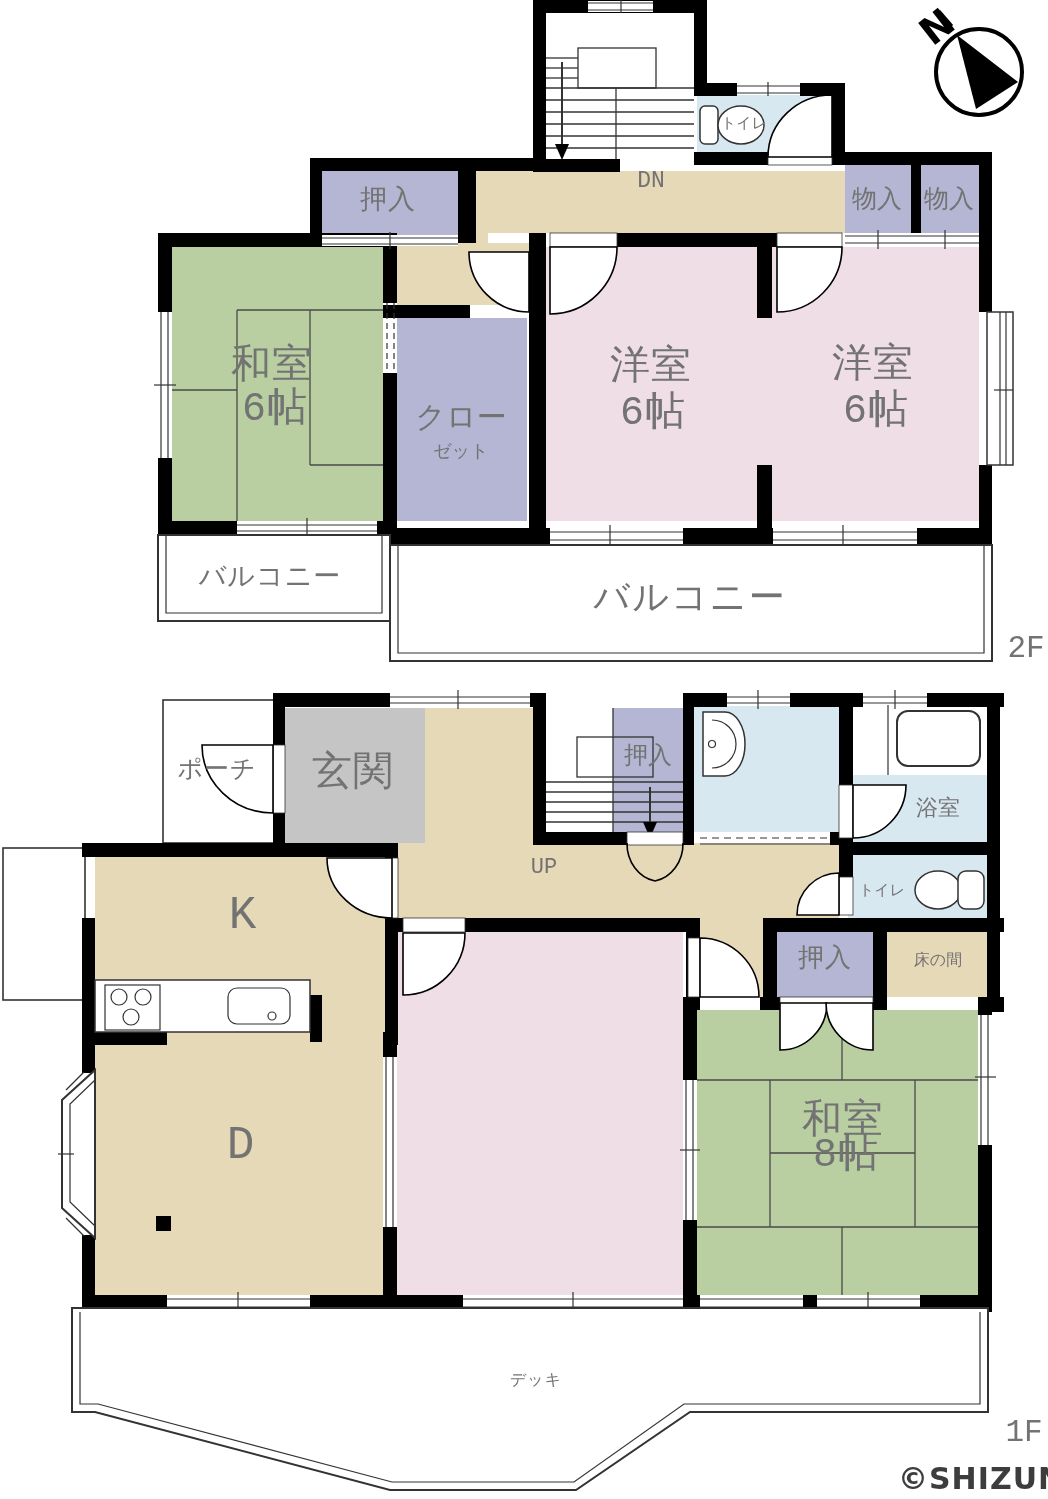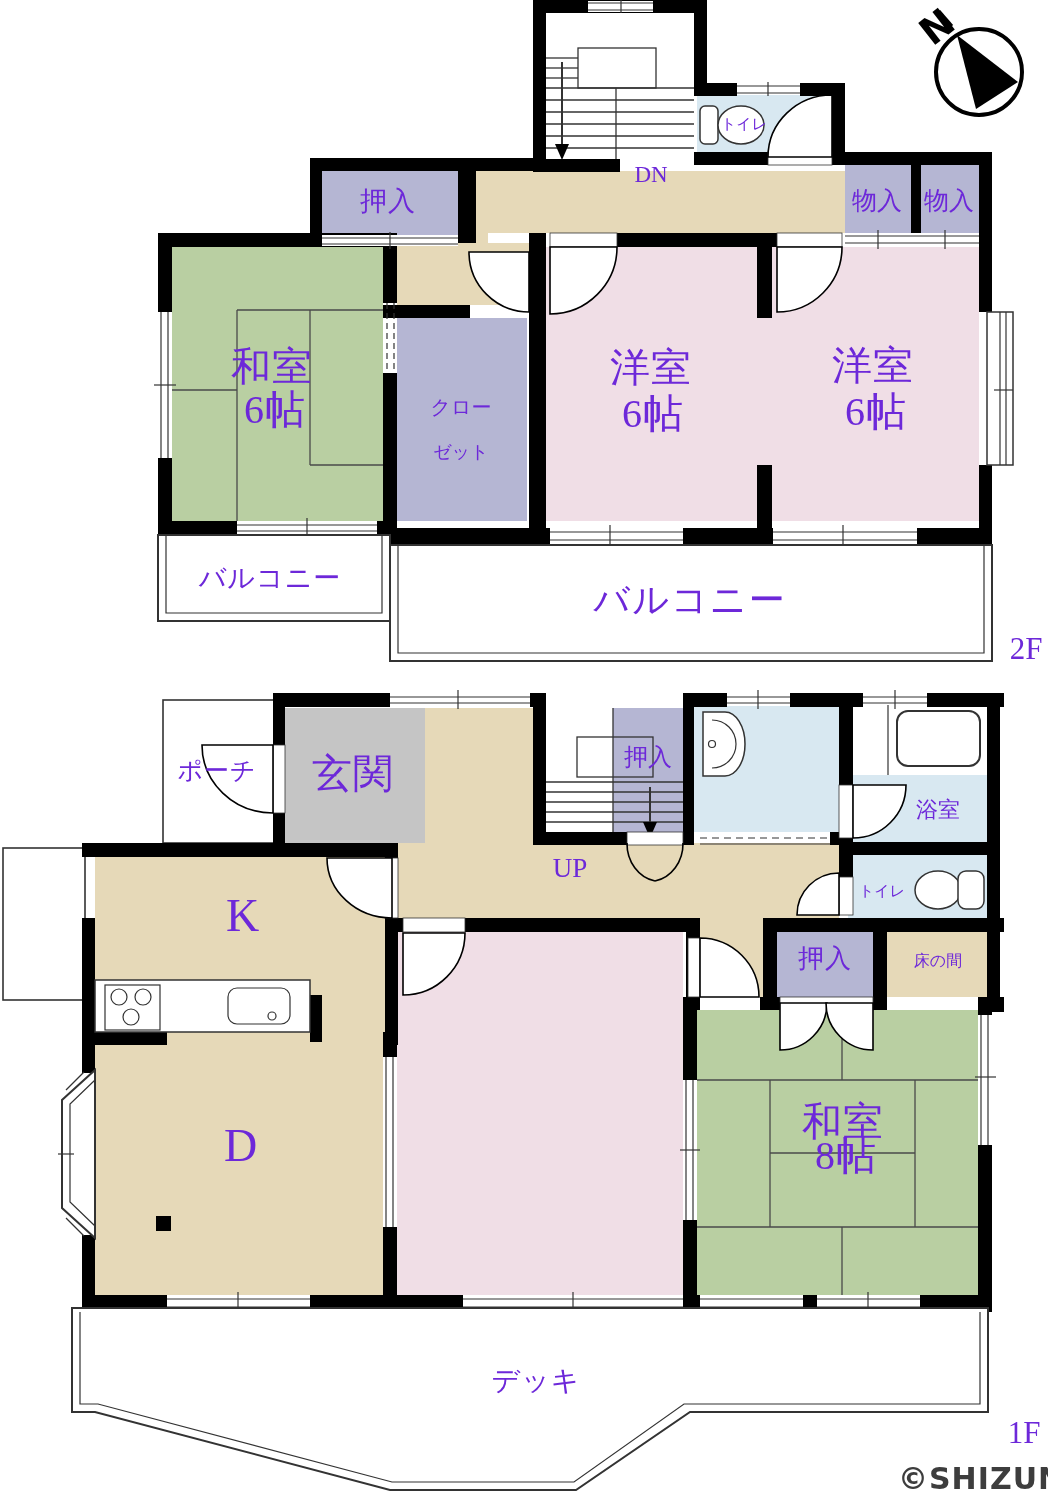--- a/index.html
+++ b/index.html
@@ -3,22 +3,22 @@
 <meta charset="utf-8">
 <style>
   html,body{margin:0;padding:0;background:#fff;}
   .plan{
     position:relative;width:1048px;height:1499px;background:#fff;
     font-family:"DejaVu Sans","Liberation Sans",sans-serif;overflow:hidden;
   }
   .plan svg{position:absolute;left:0;top:0;}
   .lbl{
     position:absolute;transform:translate(-50%,-50%);
-    color:#6d28d9;white-space:nowrap;line-height:1;letter-spacing:1px;
-    font-family:Liberation Serif, serif;
+    color:#737373;white-space:nowrap;line-height:1;letter-spacing:1px;
+    font-family:Liberation Mono, monospace;
   }
   .watermark{
     position:absolute;left:898px;top:1461px;font-size:30px;font-weight:bold;
     color:#3d3d3d;letter-spacing:1px;white-space:nowrap;
   }
 </style>
 </head>
 <body>
 
 <div class="plan">
@@ -358,44 +358,44 @@
   <g>
     <circle cx="979" cy="72" r="43" fill="none" stroke="#000" stroke-width="4"></circle>
     <polygon points="957,35 1018,82 976,109" fill="#000"></polygon>
     <line x1="939" y1="11" x2="952" y2="26" stroke="#000" stroke-width="3"></line>
     <text x="921" y="42" font-size="38" font-weight="bold" transform="rotate(-38 934 28)" font-family="DejaVu Sans, Liberation Sans, sans-serif">N</text>
   </g>
 </svg>
 
   <div class="lbl" style="left:388px;top:201px;font-size:27px;">押入</div>
   <div class="lbl" style="left:744px;top:124px;font-size:15px;letter-spacing:0;">トイレ</div>
-  <div class="lbl" style="left:651px;top:174px;font-size:23px;letter-spacing:0;">DN</div>
+  <div class="lbl" style="left:651px;top:181px;font-size:23px;letter-spacing:0;">DN</div>
   <div class="lbl" style="left:877px;top:200px;font-size:25px;letter-spacing:0;">物入</div>
   <div class="lbl" style="left:949px;top:200px;font-size:25px;letter-spacing:0;">物入</div>
   <div class="lbl" style="left:272px;top:367px;font-size:40px;">和室</div>
   <div class="lbl" style="left:275px;top:410px;font-size:40px;">6帖</div>
-  <div class="lbl" style="left:461px;top:407px;font-size:20px;letter-spacing:0;">クロー</div>
+  <div class="lbl" style="left:461px;top:419px;font-size:30px;letter-spacing:0;">クロー</div>
   <div class="lbl" style="left:461px;top:452px;font-size:18px;letter-spacing:0;">ゼット</div>
   <div class="lbl" style="left:651px;top:368px;font-size:40px;">洋室</div>
   <div class="lbl" style="left:653px;top:414px;font-size:40px;">6帖</div>
   <div class="lbl" style="left:873px;top:366px;font-size:40px;">洋室</div>
   <div class="lbl" style="left:876px;top:412px;font-size:40px;">6帖</div>
   <div class="lbl" style="left:270px;top:578px;font-size:27px;">バルコニー</div>
   <div class="lbl" style="left:690px;top:600px;font-size:36px;letter-spacing:2px;">バルコニー</div>
   <div class="lbl" style="left:1026px;top:648px;font-size:31px;letter-spacing:0;">2F</div>
 
   <div class="lbl" style="left:217px;top:770px;font-size:25px;">ポーチ</div>
   <div class="lbl" style="left:353px;top:774px;font-size:40px;">玄関</div>
-  <div class="lbl" style="left:570px;top:868px;font-size:27px;letter-spacing:0;">UP</div>
+  <div class="lbl" style="left:544px;top:868px;font-size:22px;letter-spacing:0;">UP</div>
   <div class="lbl" style="left:648px;top:757px;font-size:24px;letter-spacing:0;">押入</div>
   <div class="lbl" style="left:938px;top:810px;font-size:22px;letter-spacing:0;">浴室</div>
   <div class="lbl" style="left:882px;top:891px;font-size:15px;letter-spacing:0;">トイレ</div>
   <div class="lbl" style="left:825px;top:959px;font-size:26px;">押入</div>
   <div class="lbl" style="left:938px;top:961px;font-size:16px;letter-spacing:0;">床の間</div>
   <div class="lbl" style="left:243px;top:916px;font-size:46px;">K</div>
   <div class="lbl" style="left:241px;top:1146px;font-size:46px;">D</div>
   <div class="lbl" style="left:843px;top:1122px;font-size:40px;">和室</div>
   <div class="lbl" style="left:846px;top:1156px;font-size:40px;">8帖</div>
-  <div class="lbl" style="left:536px;top:1381px;font-size:28px;">デッキ</div>
+  <div class="lbl" style="left:536px;top:1381px;font-size:16px;">デッキ</div>
   <div class="lbl" style="left:1024px;top:1432px;font-size:31px;letter-spacing:0;">1F</div>
 
   <div class="watermark">©SHIZUNAVI</div>
 </div>
 
 </body></html>

